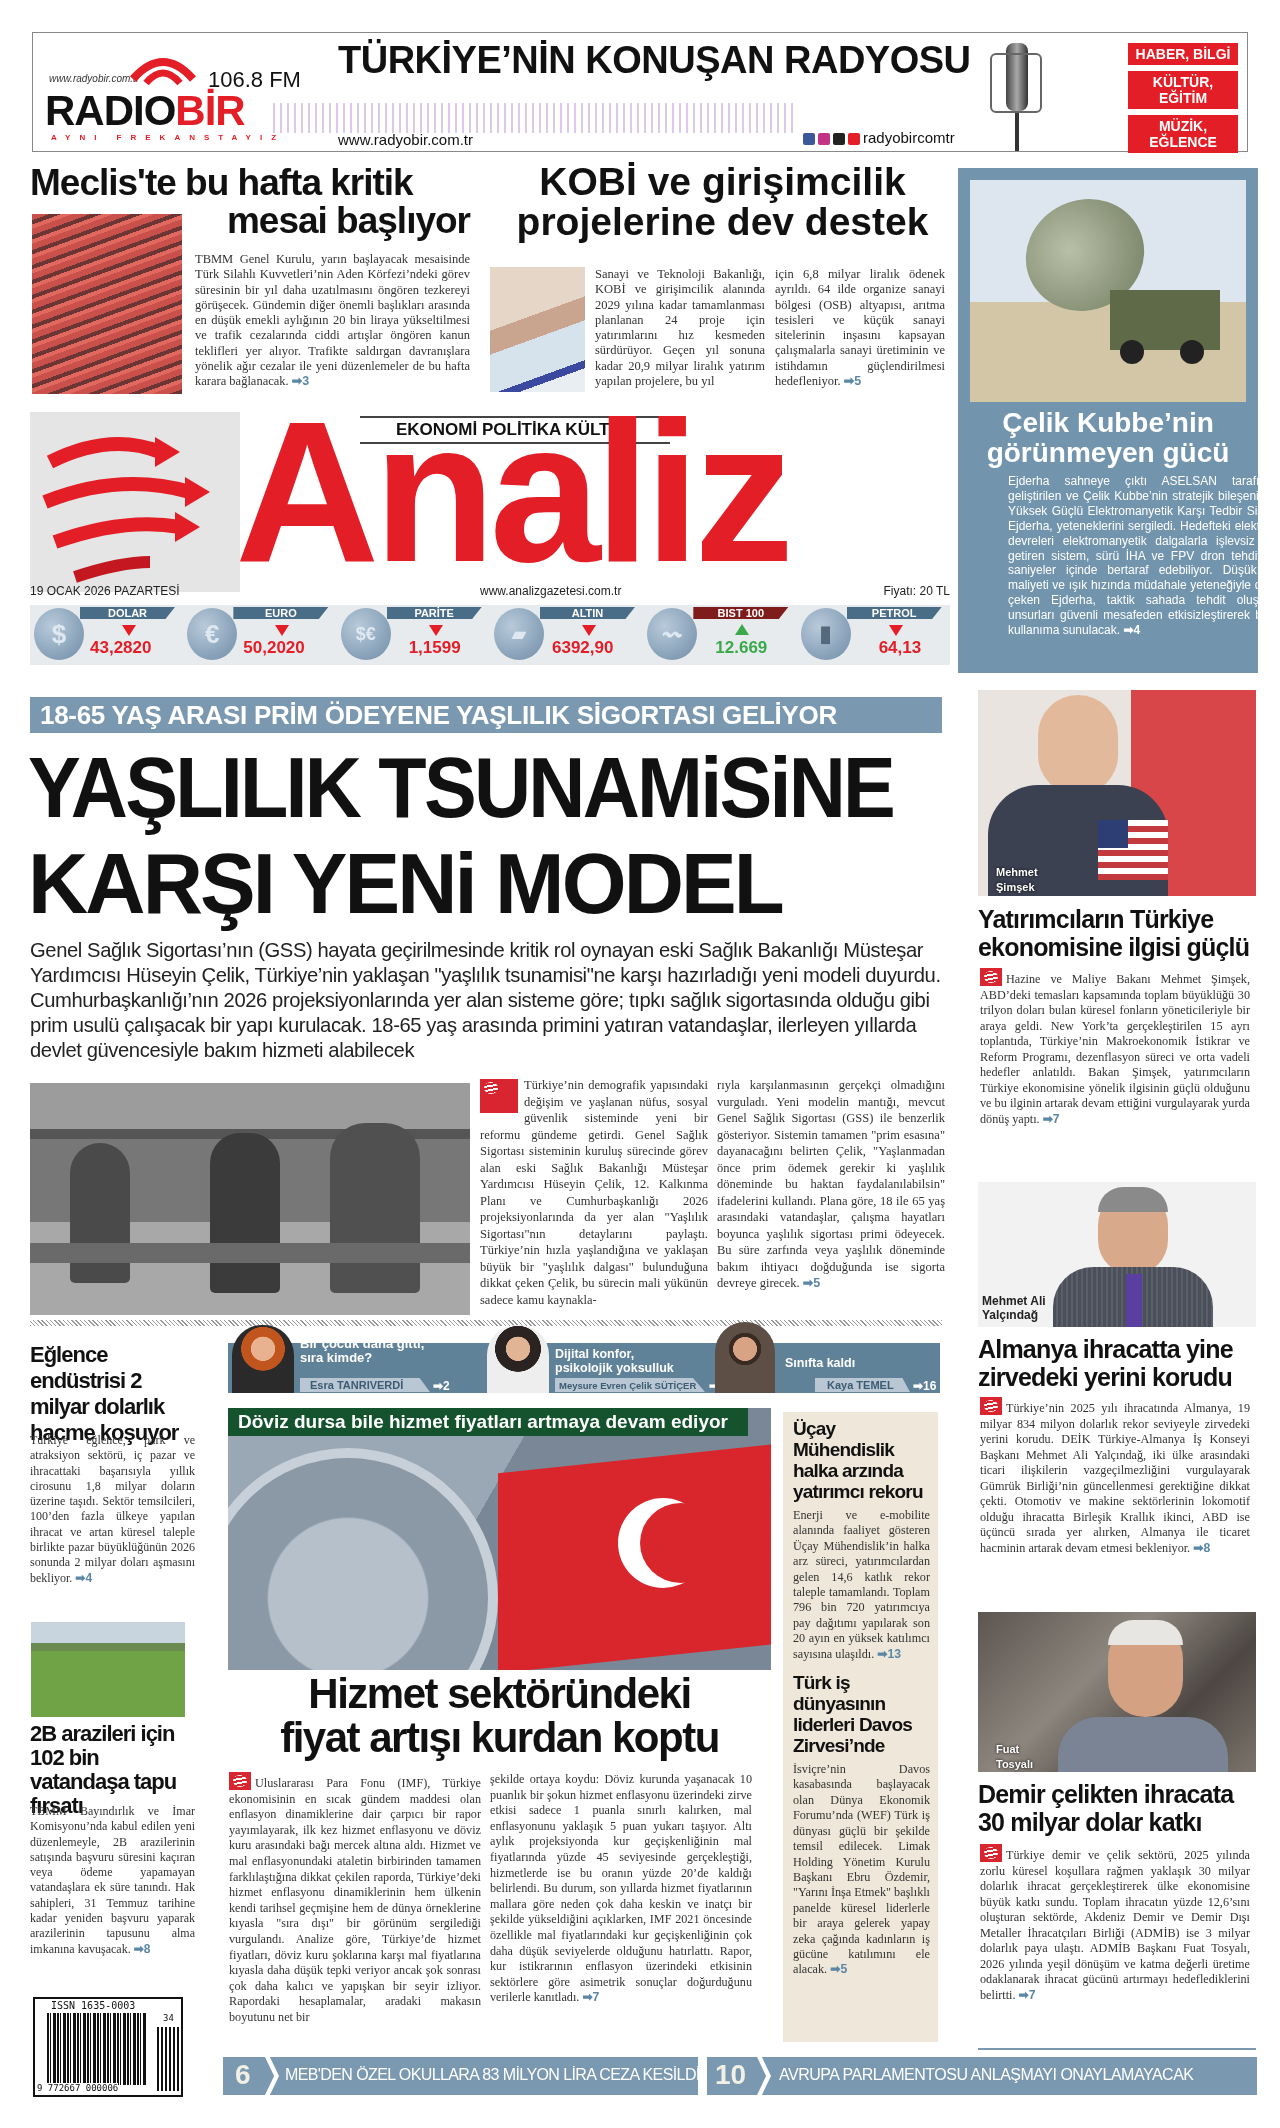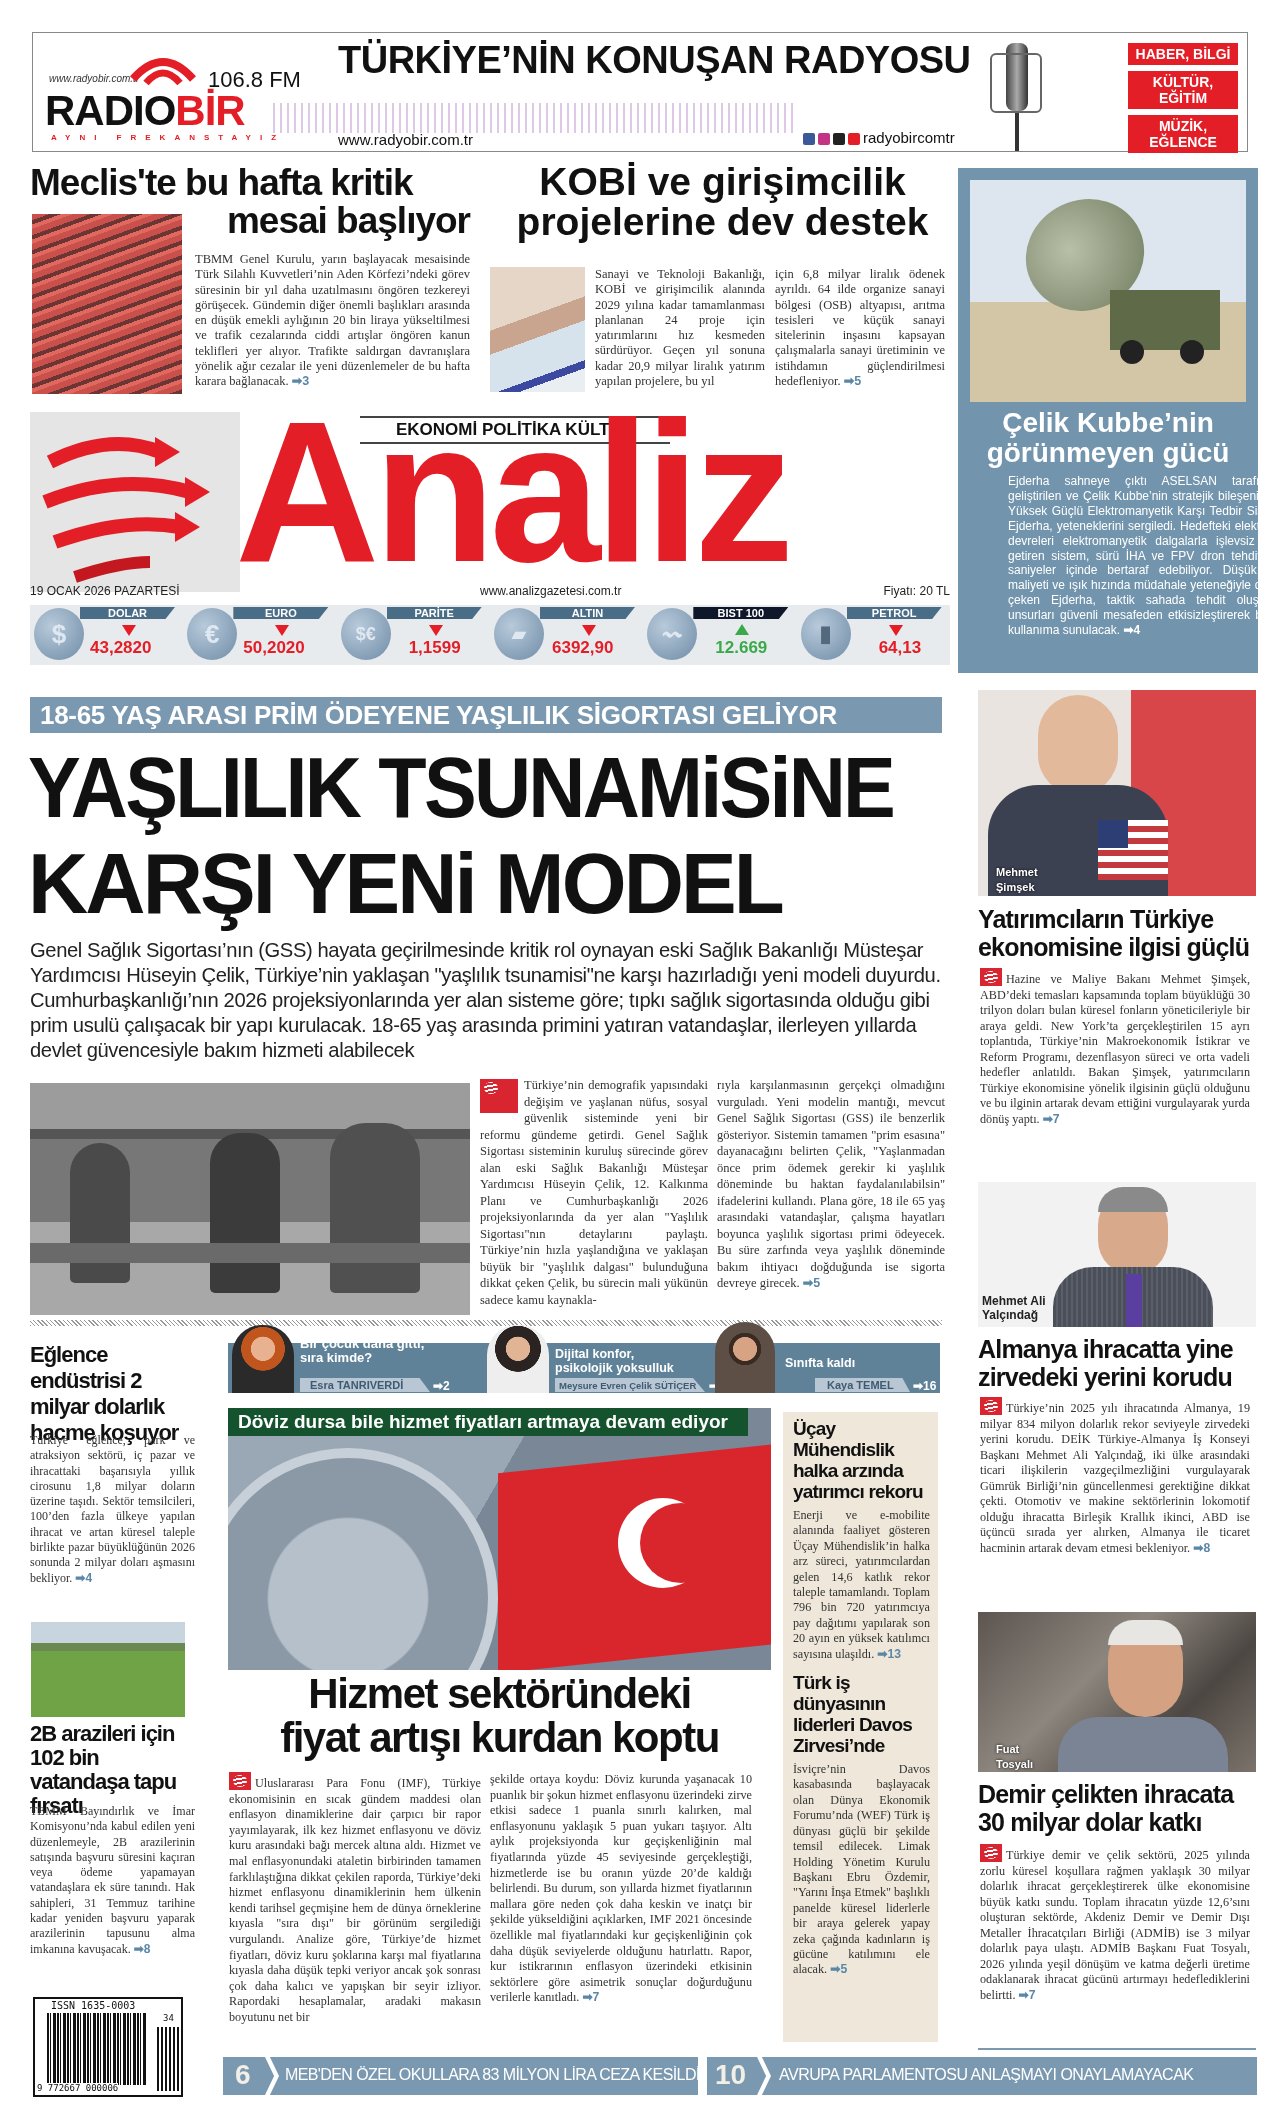--- a/index.html
+++ b/index.html
@@ -128,21 +128,21 @@
     <div class="sans" style="position:absolute;left:72px;top:33px;font-size:17px;font-weight:bold;color:#e41e26;">1,1599</div>
   </div>
   <div style="flex:1;position:relative;">
     <div style="position:absolute;left:4px;top:3px;width:50px;height:52px;border-radius:50%;background:radial-gradient(circle at 35% 35%,#b8cadb,#6f8ca6);color:#dfe8f0;font-size:18px;font-weight:bold;text-align:center;line-height:52px;font-family:'Liberation Sans',sans-serif;">▰</div>
     <div class="sans" style="position:absolute;left:50px;top:2px;width:95px;background:#4a6d87;color:#fff;font-size:11px;font-weight:bold;text-align:center;clip-path:polygon(0 0,100% 0,90% 100%,0 100%);">ALTIN</div>
     <div style="position:absolute;left:92px;top:20px;width:0;height:0;border-left:7px solid transparent;border-right:7px solid transparent;border-top:11px solid #e41e26;"></div>
     <div class="sans" style="position:absolute;left:62px;top:33px;font-size:17px;font-weight:bold;color:#e41e26;">6392,90</div>
   </div>
   <div style="flex:1;position:relative;">
     <div style="position:absolute;left:4px;top:3px;width:50px;height:52px;border-radius:50%;background:radial-gradient(circle at 35% 35%,#b8cadb,#6f8ca6);color:#dfe8f0;font-size:18px;font-weight:bold;text-align:center;line-height:52px;font-family:'Liberation Sans',sans-serif;">〰</div>
-    <div class="sans" style="position:absolute;left:50px;top:2px;width:95px;background:#0f172a;color:#fff;font-size:11px;font-weight:bold;text-align:center;clip-path:polygon(0 0,100% 0,90% 100%,0 100%);">BIST 100</div>
+    <div class="sans" style="position:absolute;left:50px;top:2px;width:95px;background:#7f1d1d;color:#fff;font-size:11px;font-weight:bold;text-align:center;clip-path:polygon(0 0,100% 0,90% 100%,0 100%);">BIST 100</div>
     <div style="position:absolute;left:92px;top:19px;width:0;height:0;border-left:7px solid transparent;border-right:7px solid transparent;border-bottom:11px solid #3aa94a;"></div>
     <div class="sans" style="position:absolute;left:72px;top:33px;font-size:17px;font-weight:bold;color:#3aa94a;">12.669</div>
   </div>
   <div style="flex:1;position:relative;">
     <div style="position:absolute;left:4px;top:3px;width:50px;height:52px;border-radius:50%;background:radial-gradient(circle at 35% 35%,#b8cadb,#6f8ca6);color:#55697c;font-size:22px;font-weight:bold;text-align:center;line-height:52px;font-family:'Liberation Sans',sans-serif;">▮</div>
     <div class="sans" style="position:absolute;left:50px;top:2px;width:95px;background:#4a6d87;color:#fff;font-size:11px;font-weight:bold;text-align:center;clip-path:polygon(0 0,100% 0,90% 100%,0 100%);">PETROL</div>
     <div style="position:absolute;left:92px;top:20px;width:0;height:0;border-left:7px solid transparent;border-right:7px solid transparent;border-top:11px solid #e41e26;"></div>
     <div class="sans" style="position:absolute;left:82px;top:33px;font-size:17px;font-weight:bold;color:#e41e26;">64,13</div>
   </div>
 </div>

